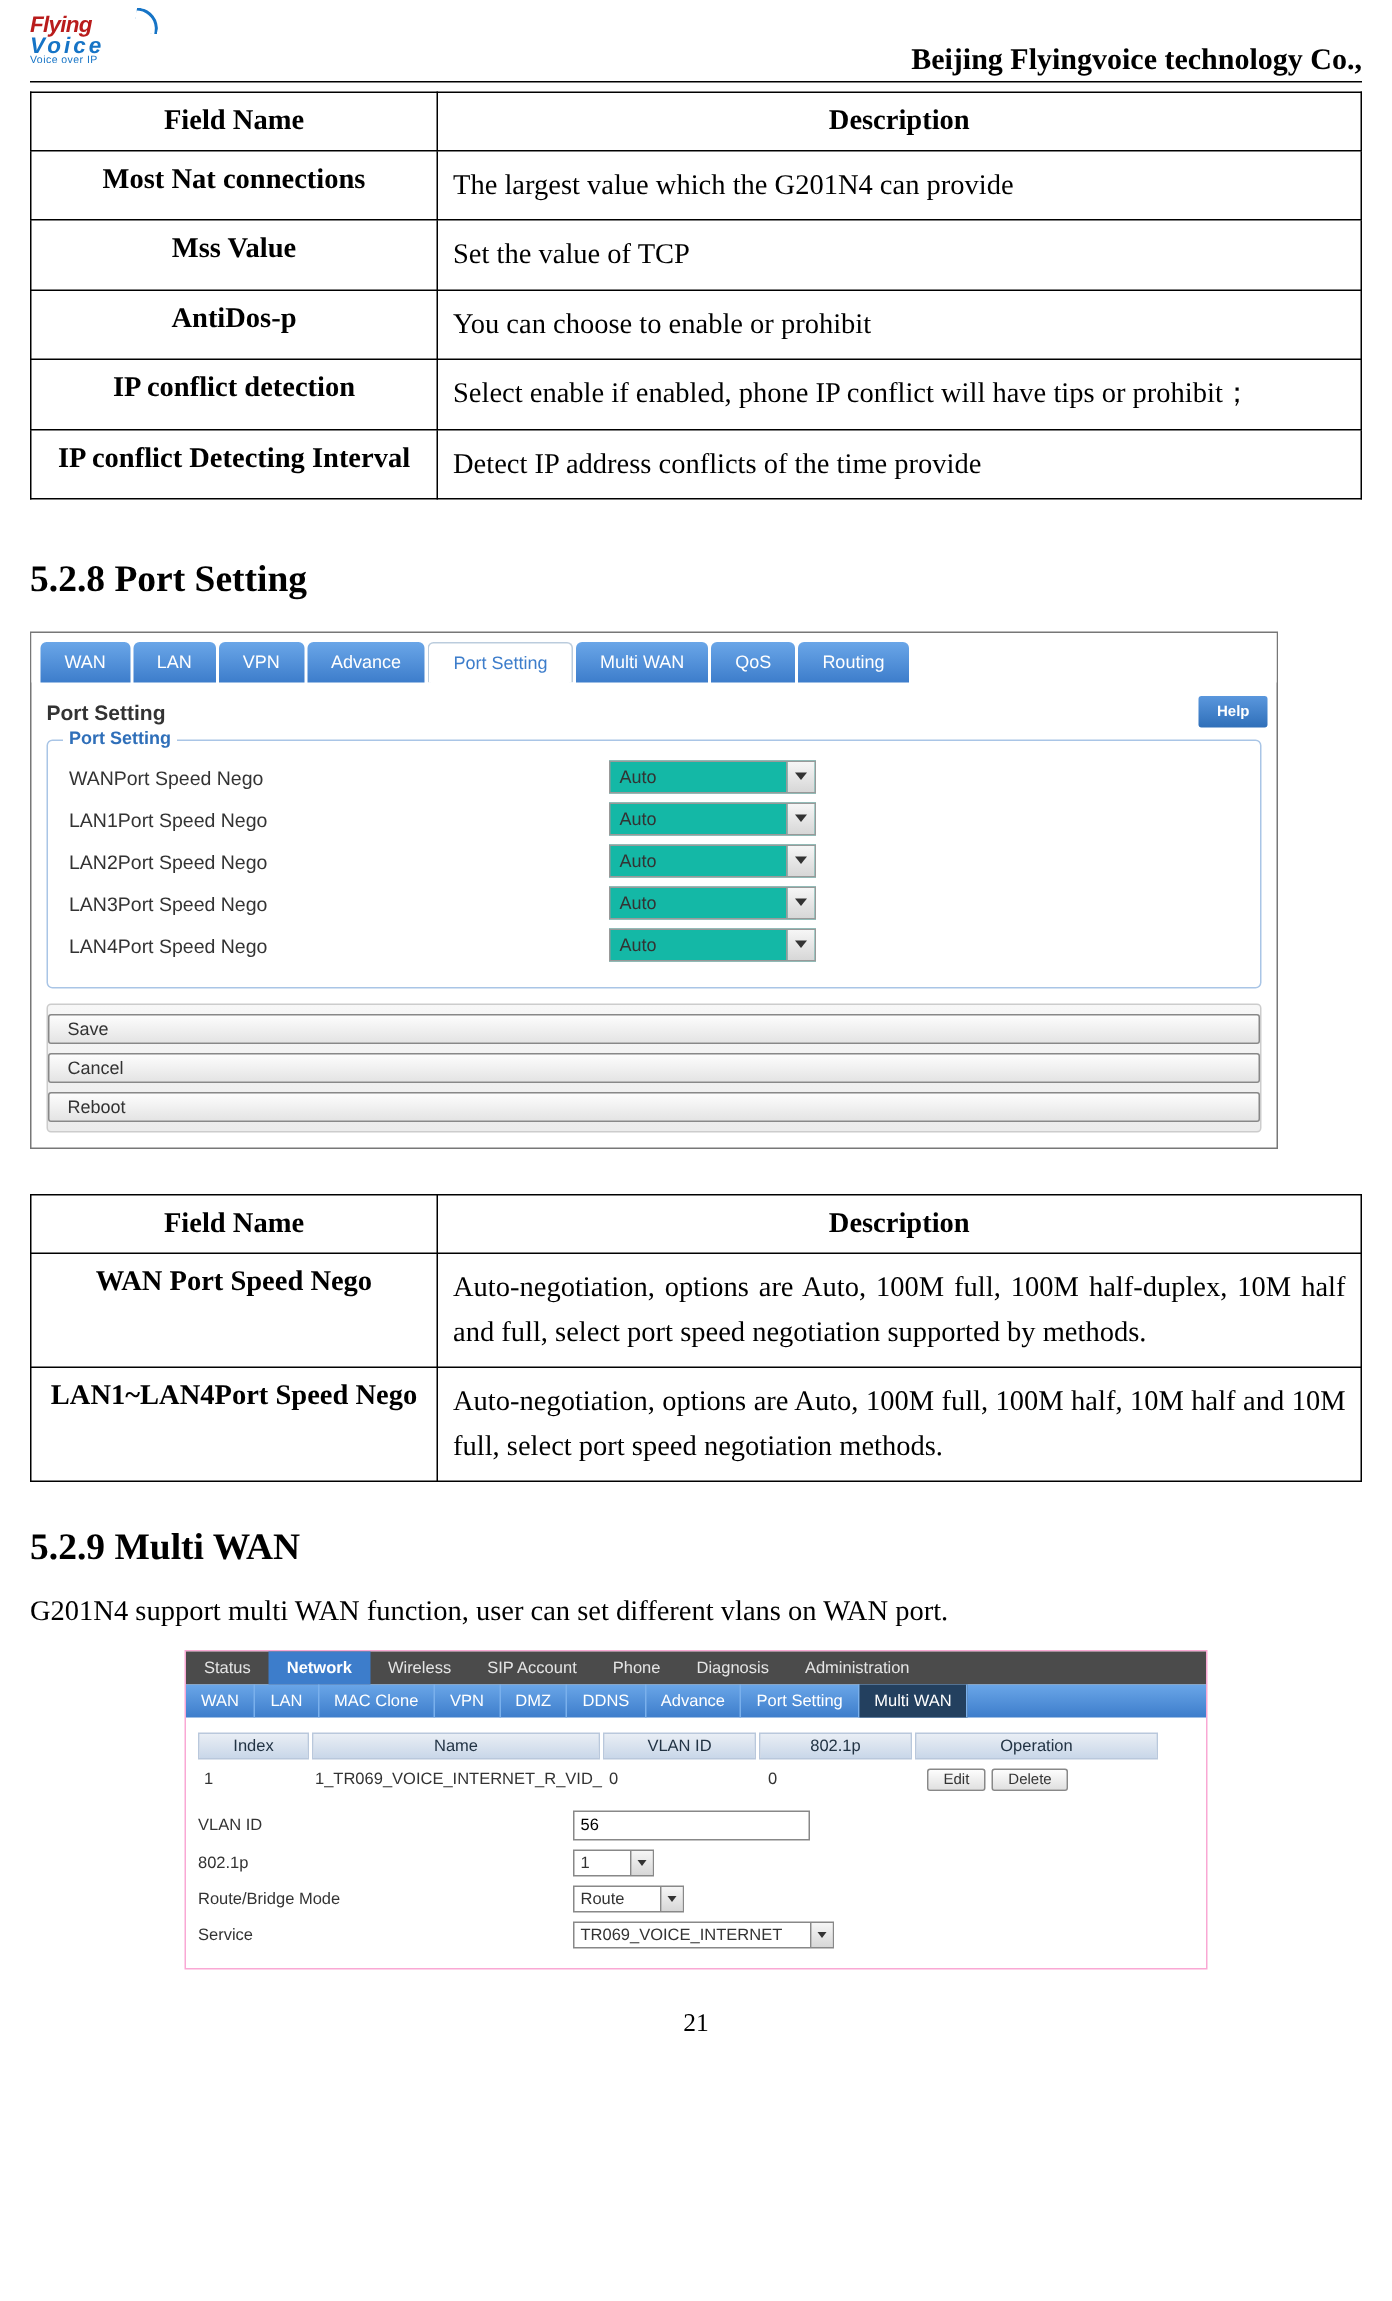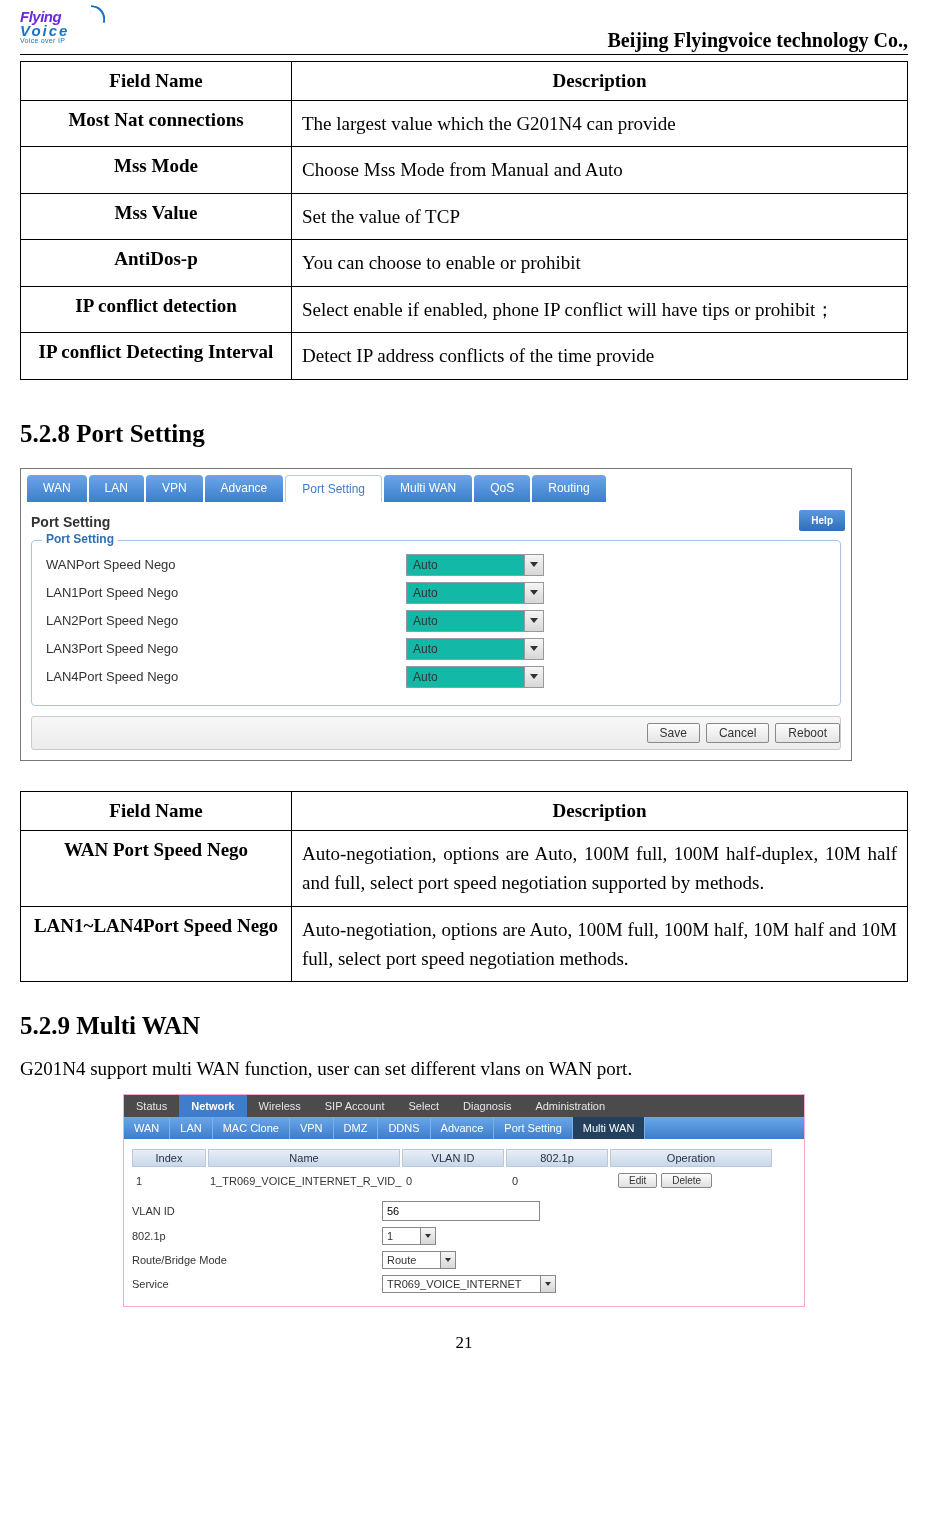--- a/index.html
+++ b/index.html
@@ -22,21 +22,21 @@
     border-bottom: 1px solid #000;
     padding-bottom: 2px;
     margin-bottom: 6px;
   }
   .logo {
     width: 70px;
     height: 44px;
     position: relative;
   }
   .logo-top {
-    color: #6d28d9;
+    color: #b91c1c;
     font-family: Arial, sans-serif;
     font-weight: bold;
     font-style: italic;
     font-size: 15px;
     letter-spacing: -0.5px;
     position: relative;
   }
   .logo-top::after{
     content:"";
     position:absolute;
@@ -191,21 +191,21 @@
     border-left:1px solid #999;
   }
   .dd .arrow{
     position:absolute;right:5px;top:7px;
     width:0;height:0;border-left:4px solid transparent;border-right:4px solid transparent;border-top:5px solid #333;z-index:1;
   }
   .btnbar{
     background:linear-gradient(#f7f7f7,#ececec);
     border:1px solid #ccc;border-radius:3px;
     margin:0 10px 10px 10px;
-    display:flex;justify-content:flex-end;gap:6px;padding:6px 0;
+    display:flex;justify-content:center;gap:6px;padding:6px 0;flex-direction:column;
   }
   .btn{
     background:linear-gradient(#fdfdfd,#e4e4e4);
     border:1px solid #888;border-radius:2px;
     padding:2px 12px;font-size:12px;cursor:pointer;
   }
 
   .para{
     font-size:19px;margin:10px 0 14px 0;
   }
@@ -264,24 +264,20 @@
     <tbody>
         <tr>
       <th style="width:250px">Field Name</th>
       <th>Description</th>
     </tr>
     <tr>
       <td class="fn">Most Nat connections</td>
       <td class="dsc">The largest value which the G201N4 can provide</td>
     </tr>
     <tr>
-      <td class="fn">Mss Mode</td>
-      <td class="dsc">Choose Mss Mode from Manual and Auto</td>
-    </tr>
-    <tr>
       <td class="fn">Mss Value</td>
       <td class="dsc">Set the value of TCP</td>
     </tr>
     <tr>
       <td class="fn">AntiDos-p</td>
       <td class="dsc">You can choose to enable or prohibit</td>
     </tr>
     <tr>
       <td class="fn">IP conflict detection</td>
       <td class="dsc">Select enable if enabled, phone IP conflict will have tips or prohibit；</td>
@@ -374,21 +370,21 @@
 
   <h2 class="section sm-gap">5.2.9 Multi WAN</h2>
   <div class="para">G201N4 support multi WAN function, user can set different vlans on WAN port.</div>
 
   <div class="shot2">
     <div class="toptabs">
       <div class="toptab">Status</div>
       <div class="toptab active">Network</div>
       <div class="toptab">Wireless</div>
       <div class="toptab">SIP Account</div>
-      <div class="toptab">Select</div>
+      <div class="toptab">Phone</div>
       <div class="toptab">Diagnosis</div>
       <div class="toptab">Administration</div>
     </div>
     <div class="subtabs">
       <div class="subtab">WAN</div>
       <div class="subtab">LAN</div>
       <div class="subtab">MAC Clone</div>
       <div class="subtab">VPN</div>
       <div class="subtab">DMZ</div>
       <div class="subtab">DDNS</div>

